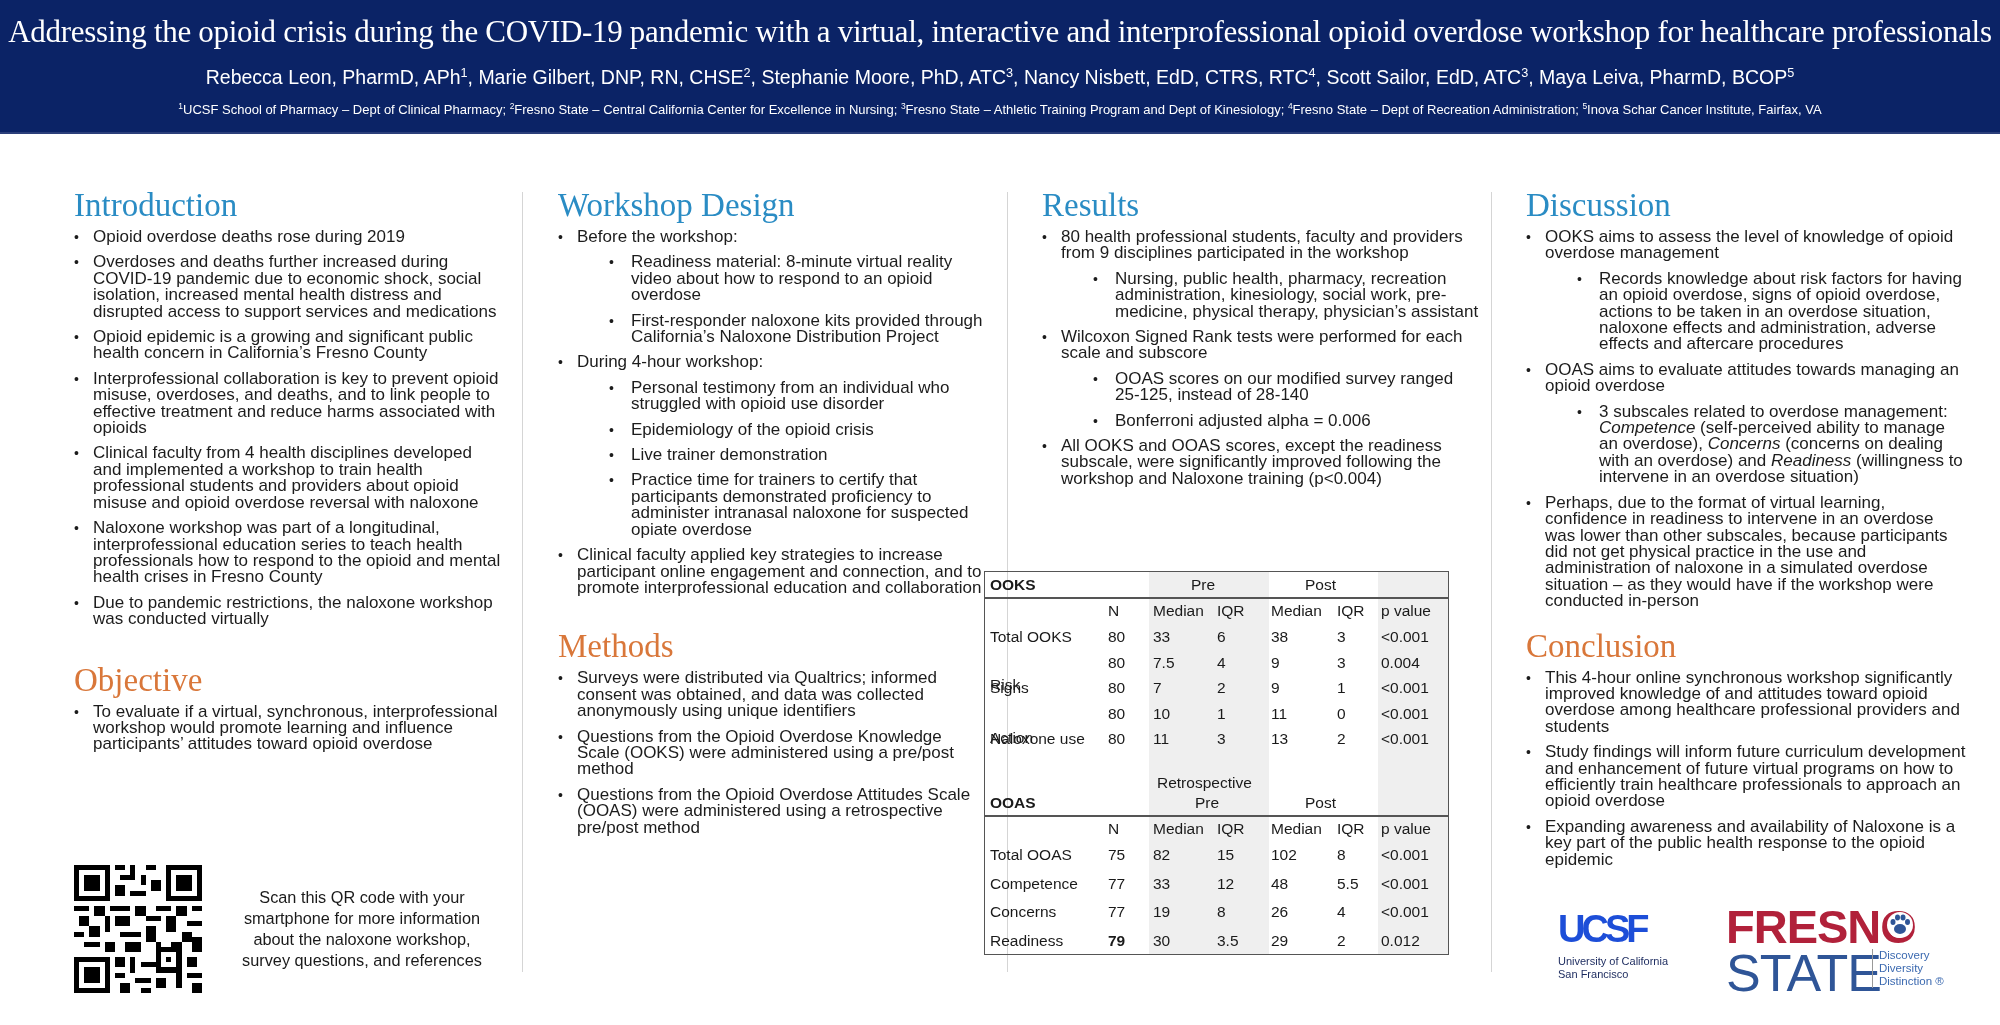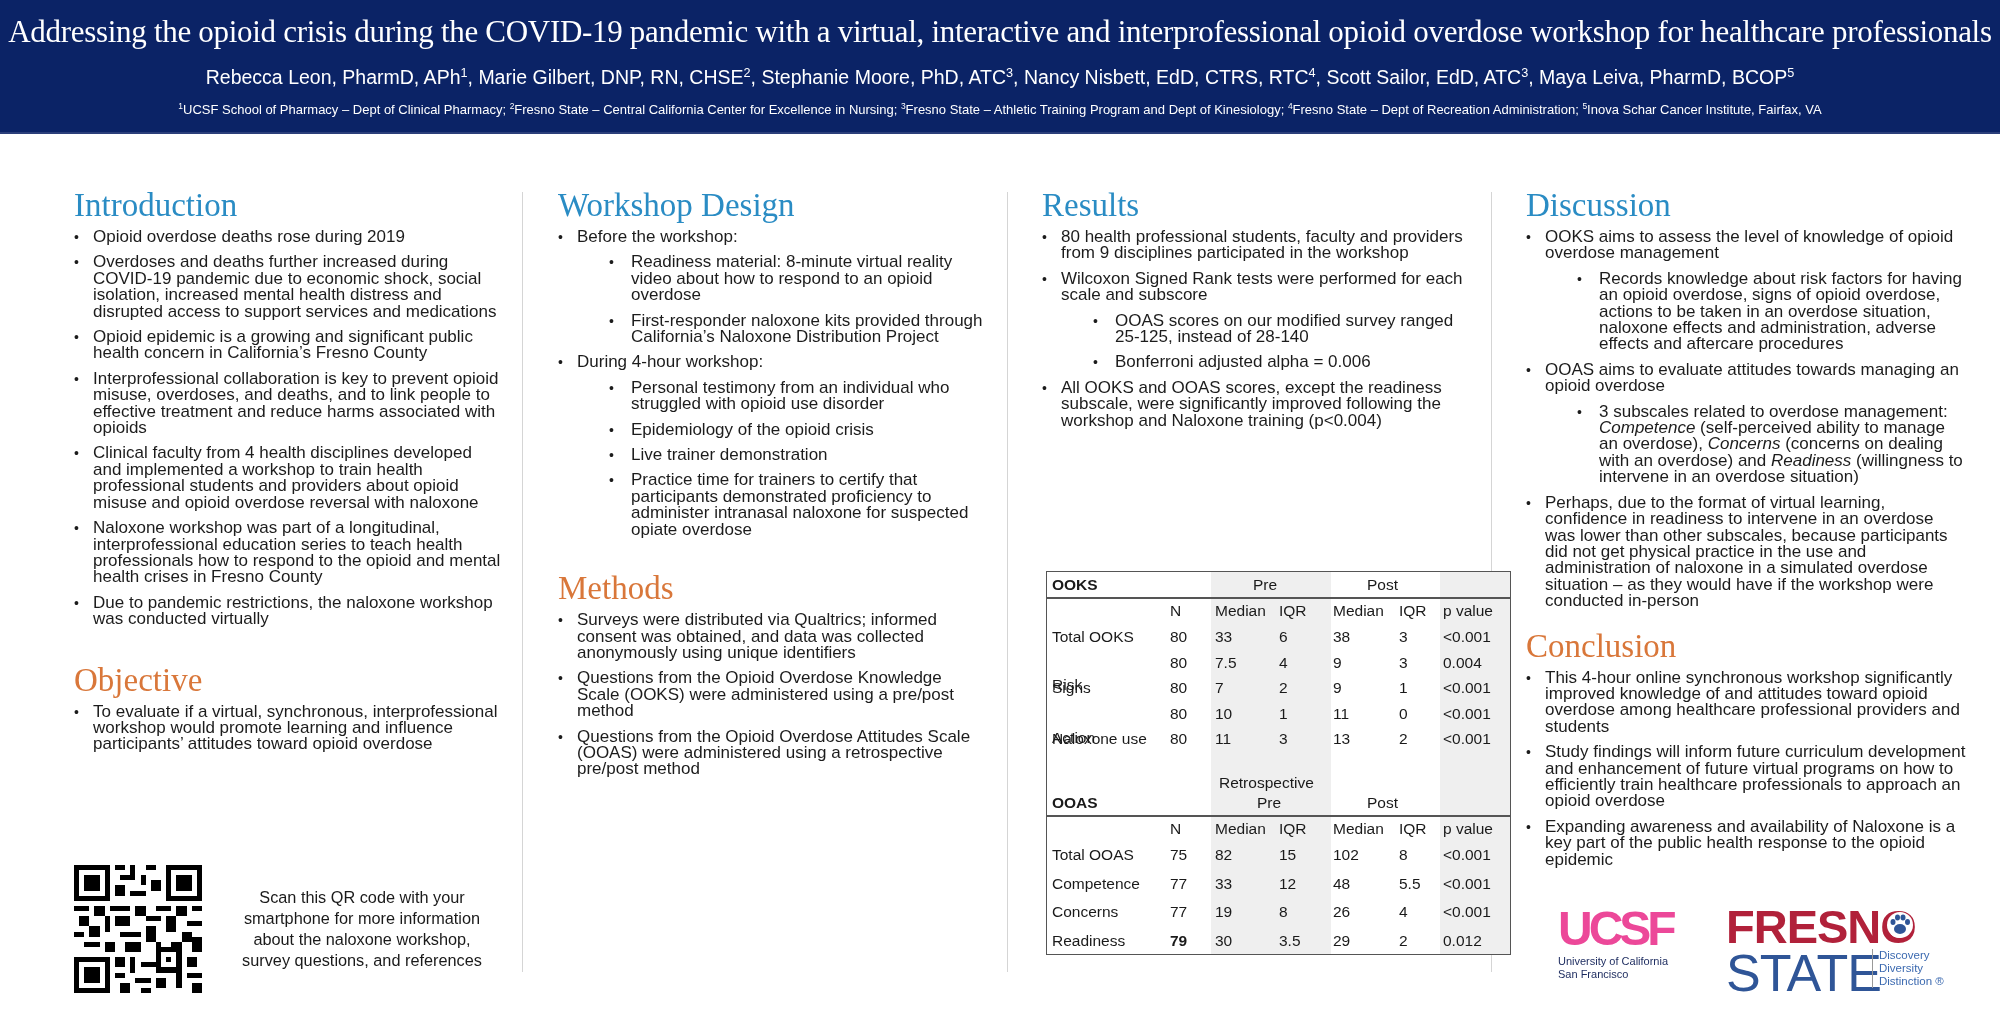--- a/index.html
+++ b/index.html
@@ -26,29 +26,29 @@
 
   ul { list-style: none; }
   li { position: relative; font-size: 17px; line-height: 16.4px; padding-left: 19px; margin-bottom: 9px; color: #1c1c1c; }
   li::before { content: "•"; position: absolute; left: 0; top: 0; font-size: 14px; }
   ul.sub { margin-top: 9px; margin-left: 32px; }
   ul.sub li { padding-left: 22px; }
 
   .qr-block { position: absolute; left: 74px; top: 865px; width: 440px; height: 130px; text-align: center; }
   .qr { position: absolute; left: 0; top: 0; width: 128px; height: 128px; }
   .qr-text { position: absolute; left: 168px; top: 22px; font-size: 16.3px; line-height: 21px; width: 240px; }
-  .tbl-wrap { position: absolute; left: 1046px; top: 571px; width: 465px; height: 384px; border: 1.5px solid #555; }
+  .tbl-wrap { position: absolute; left: 984px; top: 571px; width: 465px; height: 384px; border: 1.5px solid #555; }
   .shade { position: absolute; top: 0; bottom: 0; background: #efefef; }
   .tbl-row { position: absolute; left: 0; width: 100%; height: 26px; }
   .cell { position: absolute; top: 0; font-size: 15.5px; line-height: 26px; white-space: nowrap; }
   .hline { position: absolute; left: 0; width: 100%; height: 1.5px; background: #555; }
   .bold { font-weight: bold; }
 
   .logo-ucsf { position: absolute; left: 1558px; top: 907px; width: 140px; height: 90px; }
-  .ucsf-mark { font-family: "Liberation Sans", sans-serif; font-weight: bold; font-size: 48px; letter-spacing: -4px; color: #ec4899; line-height: 44px; }
+  .ucsf-mark { font-family: "Liberation Sans", sans-serif; font-weight: bold; font-size: 38px; letter-spacing: -4px; color: #1d4ed8; line-height: 44px; }
   .ucsf-sub { font-size: 11px; color: #1b2a5e; line-height: 13px; margin-top: 4px; }
   .logo-fresno { position: absolute; left: 1726px; top: 905px; width: 240px; height: 95px; }
   .fresno-top { font-family: "Liberation Sans", sans-serif; font-size: 47px; font-weight: bold; color: #b1213a; line-height: 44px; letter-spacing: -1px; }
   .fresno-bottom { font-family: "Liberation Sans", sans-serif; font-size: 52px; color: #2f5597; line-height: 48px; display: inline-block; letter-spacing: -1px; }
   .fresno-tag { position: absolute; left: 146px; top: 44px; border-left: 1px solid #999; padding-left: 6px; font-size: 11.5px; line-height: 13px; color: #3c6ab0; }
   .paw { position: absolute; left: 160px; top: 6px; width: 28px; height: 28px; }
 </style>
 </head>
 <body>
 
@@ -172,37 +172,41 @@
         </ul>
       </li>
       <li><span>During 4-hour workshop:</span>
         <ul class="sub">
           <li>Personal testimony from an individual who struggled with opioid use disorder</li>
           <li>Epidemiology of the opioid crisis</li>
           <li>Live trainer demonstration</li>
           <li>Practice time for trainers to certify that participants demonstrated proficiency to administer intranasal naloxone for suspected opiate overdose</li>
         </ul>
       </li>
+      <li>Clinical faculty applied key strategies to increase participant online engagement and connection, and to promote interprofessional education and collaboration</li>
     </ul>
   </section>
   <section style="margin-top:30px">
     <h2 class="orange">Methods</h2>
     <ul>
       <li>Surveys were distributed via Qualtrics; informed consent was obtained, and data was collected anonymously using unique identifiers</li>
       <li>Questions from the Opioid Overdose Knowledge Scale (OOKS) were administered using a pre/post method</li>
       <li>Questions from the Opioid Overdose Attitudes Scale (OOAS) were administered using a retrospective pre/post method</li>
     </ul>
   </section>
 </div>
 
 <div class="col col3">
   <section>
     <h2 class="blue">Results</h2>
     <ul>
       <li><span>80 health professional students, faculty and providers from 9 disciplines participated in the workshop</span>
+        <ul class="sub">
+          <li>Nursing, public health, pharmacy, recreation administration, kinesiology, social work, pre-medicine, physical therapy, physician’s assistant</li>
+        </ul>
       </li>
       <li><span>Wilcoxon Signed Rank tests were performed for each scale and subscore</span>
         <ul class="sub">
           <li>OOAS scores on our modified survey ranged 25-125, instead of 28-140</li>
           <li>Bonferroni adjusted alpha = 0.006</li>
         </ul>
       </li>
       <li>All OOKS and OOAS scores, except the readiness subscale, were significantly improved following the workshop and Naloxone training (p&lt;0.004)</li>
     </ul>
   </section>

